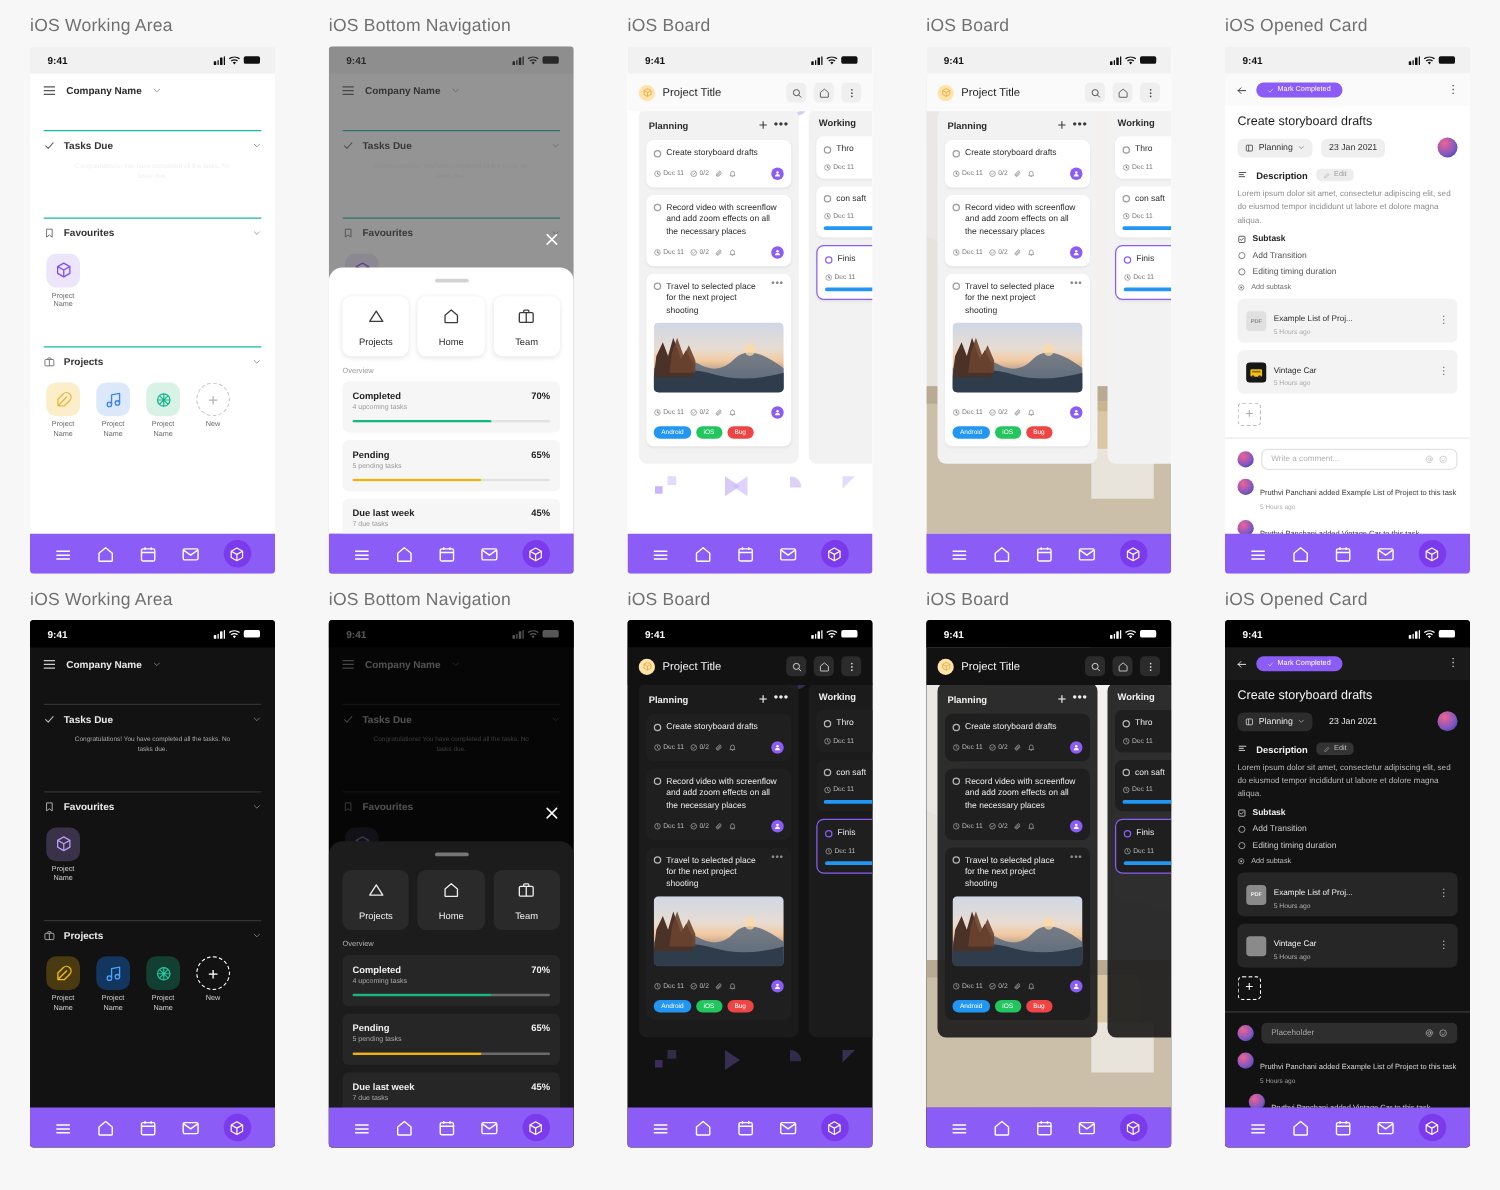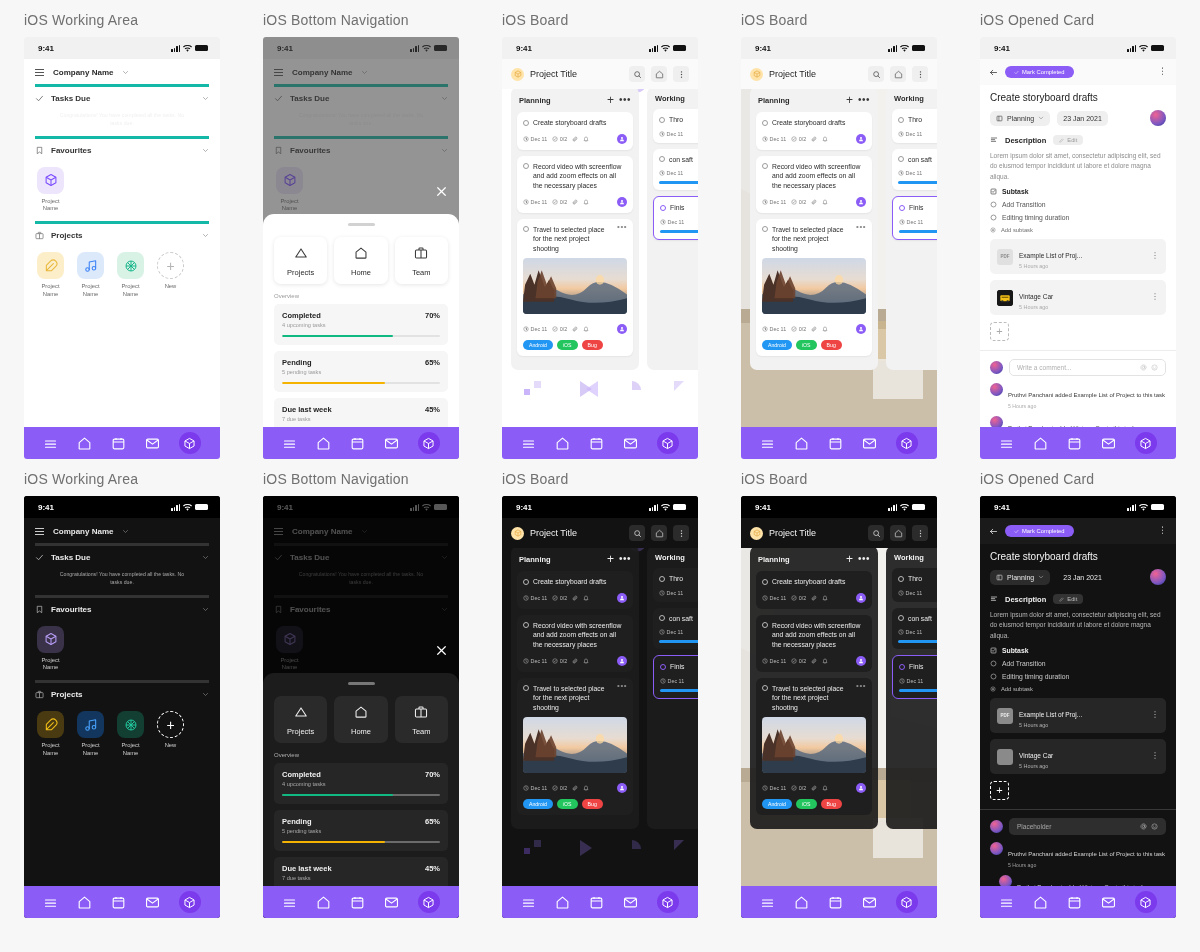--- a/index.html
+++ b/index.html
@@ -55,21 +55,21 @@
   .wa-body { padding: 0 11px; }
   .wa-top { display: flex; align-items: center; gap: 9px; padding: 9px 0 7px; }
   .wa-top .burger { width: 9px; height: 7px; display: flex; flex-direction: column; justify-content: space-between; }
   .wa-top .burger i { height: 1.2px; background: #555; display: block; }
   .dark .wa-top .burger i { background: #ccc; }
   .wa-company { font-size: 8px; font-weight: 700; color: #2b2b2b; }
   .dark .wa-company { color: #e8e8e8; }
   .chev { width: 7px; height: 7px; color: #888; }
   .wa-sec {
     display: flex; align-items: center; gap: 7px;
-    border-top: 3px solid #14b8a6; padding: 7px 0 6px;
+    border-top: 1px solid #14b8a6; padding: 7px 0 6px; margin-top: 20px;
   }
   .dark .wa-sec { border-top-color: #333; }
   .wa-sec-ico { width: 9px; height: 9px; color: #666; flex: none; }
   .dark .wa-sec-ico { color: #bbb; }
   .wa-sec-label { font-size: 8px; font-weight: 700; color: #333; flex: 1; }
   .dark .wa-sec-label { color: #eaeaea; }
   .wa-empty {
     font-size: 5.2px; color: #d8d8d8; text-align: center;
     line-height: 1.5; padding: 3px 22px 8px;
   }

